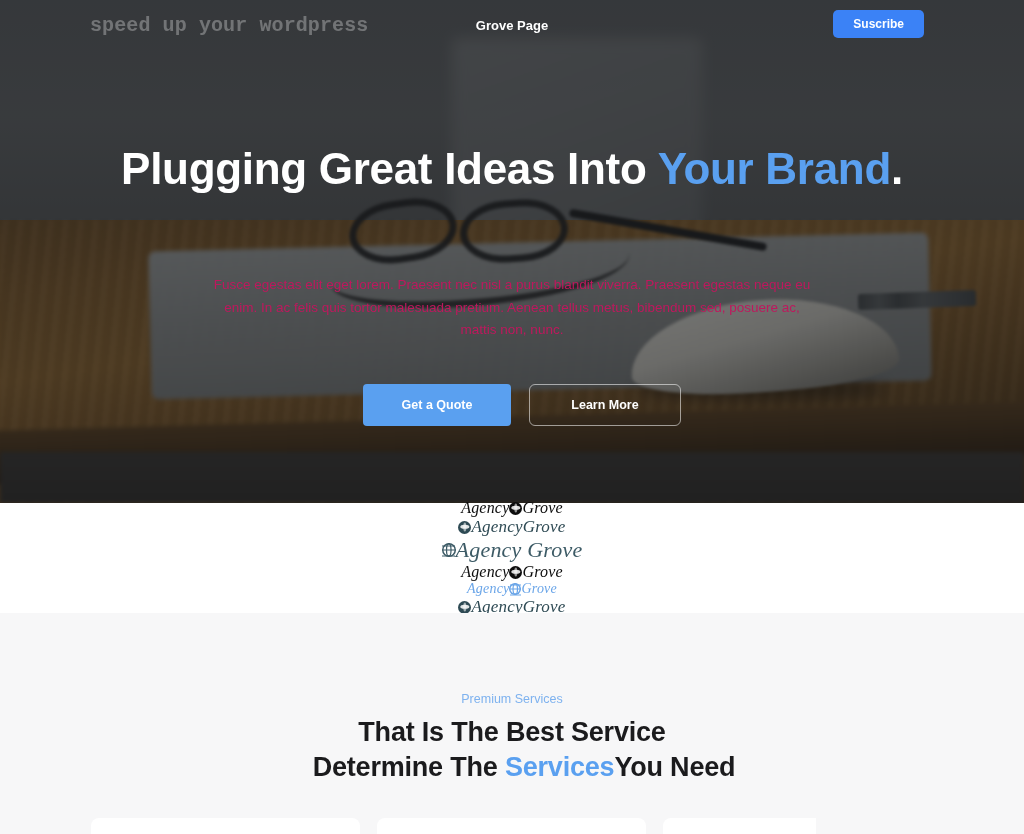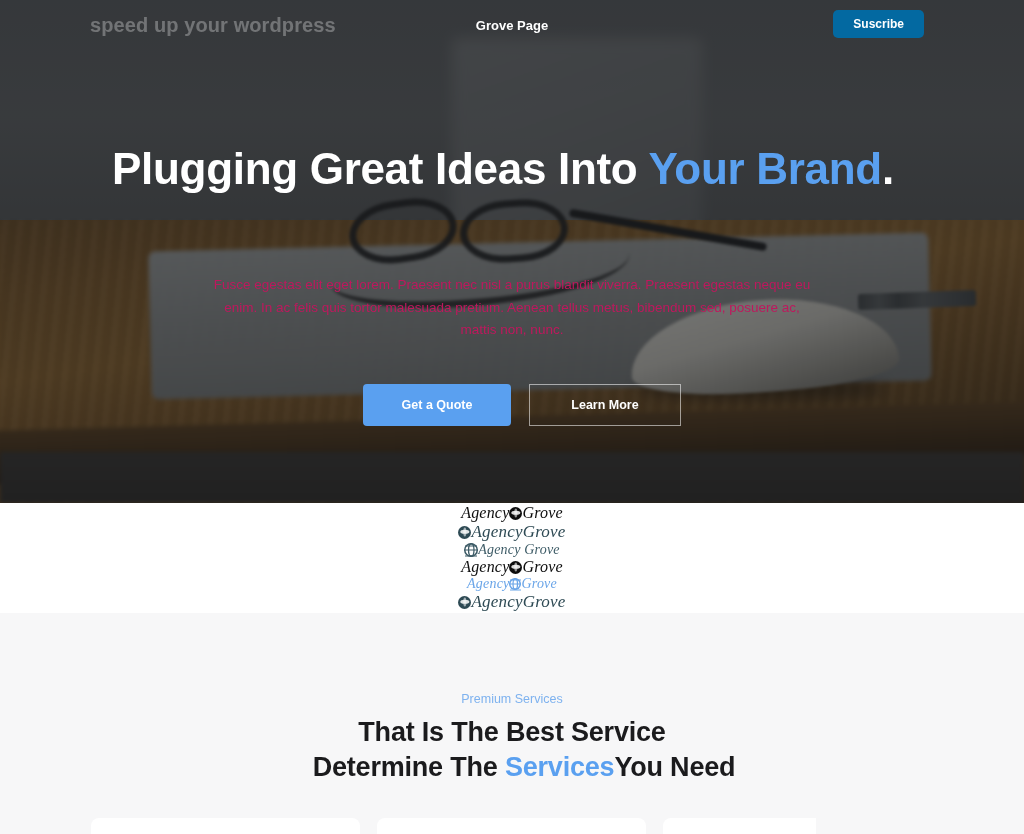--- a/index.html
+++ b/index.html
@@ -124,41 +124,43 @@
   .topbar {
     position:absolute; left:0; top:0; width:1024px; height:46px;
     display:flex; align-items:center;
   }
   .brand {
     position:absolute; left:90px; top:14px;
     font-size:20px; font-weight:bold;
     color:rgba(255,255,255,.30);
     letter-spacing:.1px;
     white-space:nowrap;
+    font-family:Liberation Mono, monospace;
   }
   .nav-center {
     position:absolute; left:0; top:16px; width:1024px;
     text-align:center;
   }
   .nav-link {
     font-size:13px; font-weight:bold; color:#ffffff;
     text-decoration:none;
   }
   .btn-suscribe {
     position:absolute; right:100px; top:10px;
-    background:#0369a1; color:#fff;
+    background:#3b82f6; color:#fff;
     font-size:12px; font-weight:bold;
     border:none; border-radius:5px;
     padding:0 20px; height:28px; line-height:28px;
     cursor:pointer;
   }
 
   
   .hero-h1 {
     position:absolute; left:112px; top:143px; width:800px;
+    text-align:center;
     font-size:44px; line-height:51px; font-weight:bold;
     color:#ffffff;
     letter-spacing:-.3px;
   }
   .accent { color:#5aa0f0; }
   .hero-p {
     position:absolute; left:212px; top:274px; width:600px;
     text-align:center;
     font-size:13.5px; line-height:22.5px;
     color:#be185d;
@@ -168,21 +170,21 @@
     display:flex; justify-content:center; gap:18px;
   }
   .btn-primary {
     background:#5aa0f0; color:#fff; border:none;
     width:148px; height:42px; border-radius:4px;
     font-size:12.5px; font-weight:bold; cursor:pointer;margin-left:20px;
   }
   .btn-outline {
     background:transparent; color:#fff;
     border:1px solid rgba(255,255,255,.55);
-    width:152px; height:42px; border-radius:0;
+    width:152px; height:42px; border-radius:6px;
     font-size:12.5px; font-weight:bold; cursor:pointer;
   }
 
   
   .logostrip {
     position:relative;
     width:1024px; height:110px;
     background:#ffffff;
     display:flex; align-items:center; justify-content:center;
   }
@@ -324,21 +326,21 @@
   <div class="logo-row" id="logo-row">
       <div class="logo-item" style="color: rgb(13, 13, 13); font-size: 16px;">
         <span class="logo-txt">Agency</span>
         <span class="globe solid" style="width: 13px; height: 13px; background: rgb(13, 13, 13);"></span>
         <span class="logo-txt">Grove</span>
       </div>
       <div class="logo-item" style="color: rgb(46, 74, 84); font-size: 17px;">
         <span class="globe solid" style="width: 13px; height: 13px; background: rgb(46, 74, 84);"></span>
         <span class="logo-txt">AgencyGrove</span>
       </div>
-      <div class="logo-item" style="color: rgb(61, 91, 102); font-size: 14px;">
+      <div class="logo-item" style="color: rgb(61, 91, 102); font-size: 22px;">
         <span class="globe mesh" style="width: 14px; height: 14px;">
           <span class="globe-bars"></span>
         </span>
         <span class="logo-txt">Agency Grove</span>
       </div>
       <div class="logo-item" style="color: rgb(13, 13, 13); font-size: 16px;">
         <span class="logo-txt">Agency</span>
         <span class="globe solid" style="width: 13px; height: 13px; background: rgb(13, 13, 13);"></span>
         <span class="logo-txt">Grove</span>
       </div>

